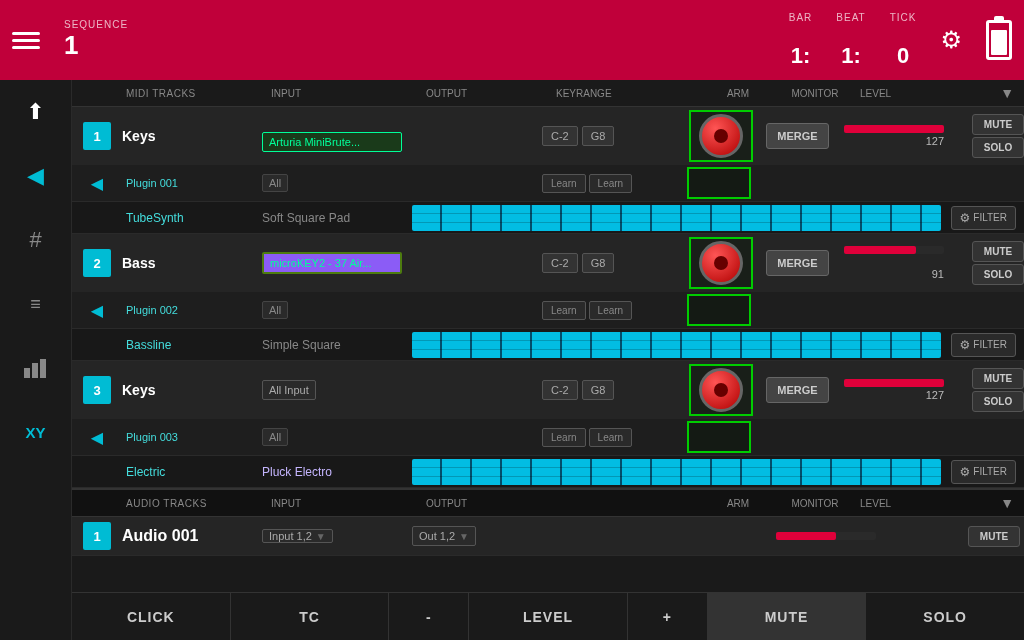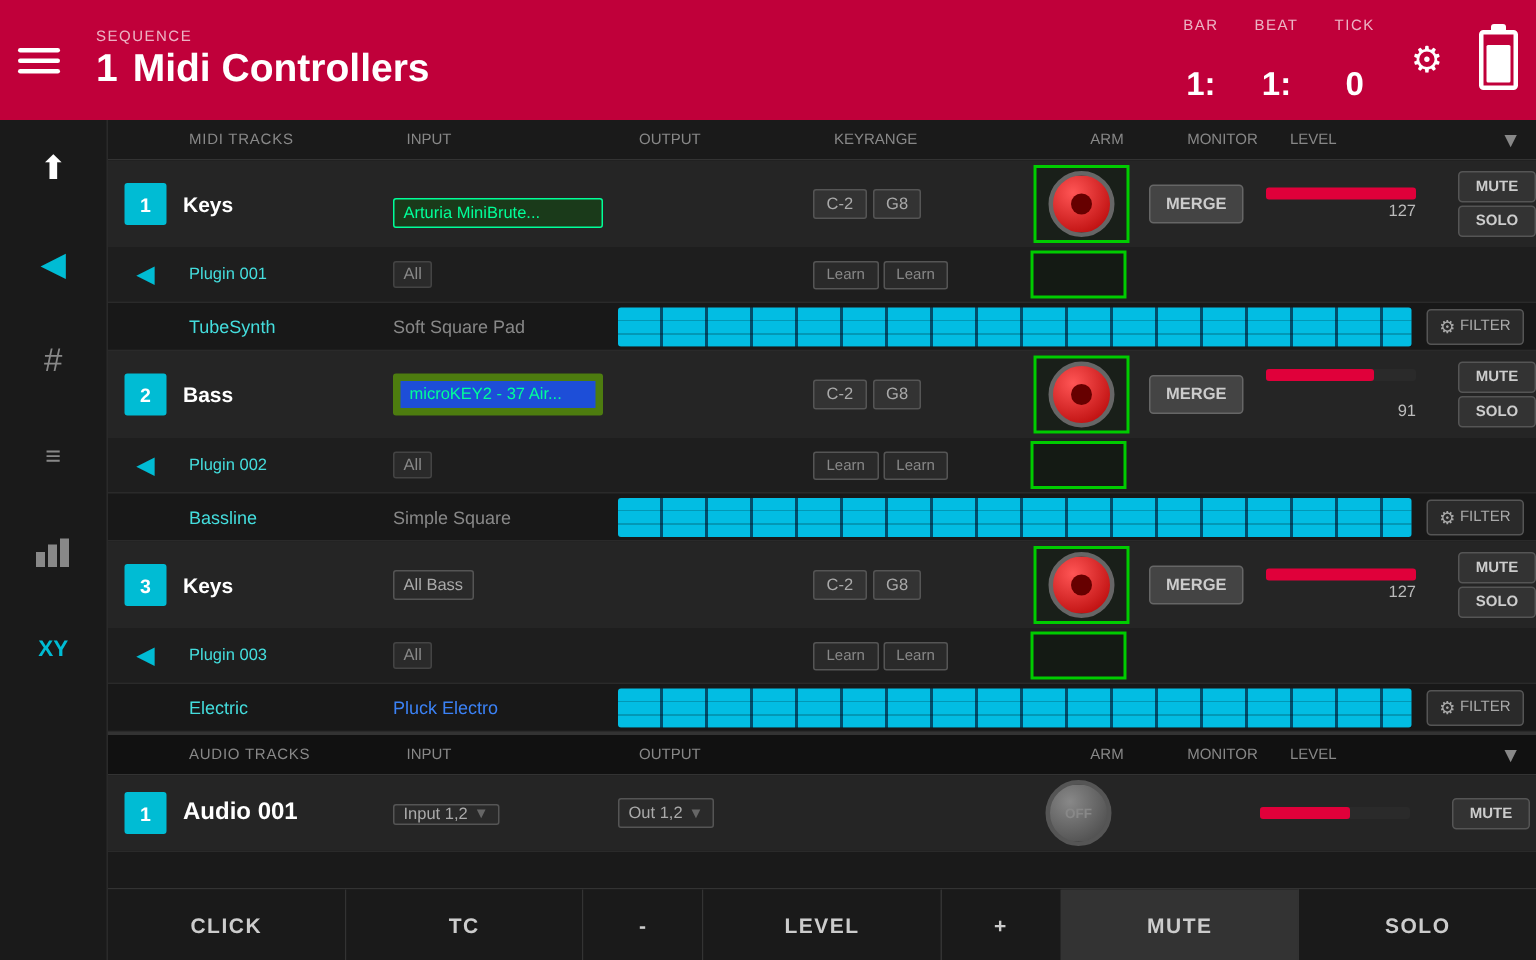--- a/index.html
+++ b/index.html
@@ -136,21 +136,20 @@
 <div class="top-bar">
   <div class="hamburger-icon">
     <span></span>
       <span></span>
       <span></span>
   </div>
   <div class="sequence-info">
     <span class="sequence-label">SEQUENCE</span>
     <div class="sequence-title">
       <span class="sequence-number">1</span>
-      <span>Midi Controllers</span>
     </div>
   </div>
   <div class="transport-right">
     <div class="transport-group">
       <div class="transport-item">
         <span class="transport-item-label">BAR</span>
         <span class="transport-item-value">1:</span>
       </div>
       <div class="transport-item">
         <span class="transport-item-label">BEAT</span>
@@ -290,21 +289,21 @@
       </div>
 
       <div style="border-bottom:1px solid #2a2a2a;">
 
         <div style="display:flex; align-items:center; background:#252525; min-height:38px; padding:3px 0;">
           <div style="width:50px; display:flex; align-items:center; justify-content:center;">
             <div style="background:#00bcd4; color:#fff; width:28px; height:28px; display:flex; align-items:center; justify-content:center; font-size:13px; font-weight:bold; border-radius:2px;">2</div>
           </div>
           <div style="width:140px; font-size:14px; font-weight:bold; color:#fff;">Bass</div>
           <div style="width:150px;">
-            <div style="background:#1d4ed8; border:5px solid #4d7c0f; color:#0f9; padding:3px 6px; border-radius:2px; font-size:11px; white-space:nowrap; overflow:hidden; text-overflow:ellipsis; max-width:140px;">microKEY2 - 37 Air...</div>
+            <div style="background:#8b5cf6; border:2px solid #4d7c0f; color:#0f9; padding:3px 6px; border-radius:2px; font-size:11px; white-space:nowrap; overflow:hidden; text-overflow:ellipsis; max-width:140px;">microKEY2 - 37 Air...</div>
           </div>
           <div style="width:130px;"></div>
           <div style="width:145px; display:flex; gap:4px; align-items:center;">
             <div style="background:#333; border:1px solid #555; color:#aaa; padding:3px 8px; border-radius:2px; font-size:11px; cursor:pointer;">C-2</div>
             <div style="background:#333; border:1px solid #555; color:#aaa; padding:3px 8px; border-radius:2px; font-size:11px; cursor:pointer;">G8</div>
           </div>
           <div style="width:64px; display:flex; align-items:center; justify-content:center; border:2px solid #00cc00; margin:0 2px; background:rgba(0,20,0,0.3); height:52px;">
             <div style="width:44px; height:44px; border-radius:50%; background:radial-gradient(circle at 35% 30%, #ff5555, #b00000); border:3px solid #666; cursor:pointer; display:flex; align-items:center; justify-content:center;">
               <div style="width:14px; height:14px; background:#600; border-radius:50%;"></div>
             </div>
@@ -361,21 +360,21 @@
       </div>
 
       <div style="border-bottom:1px solid #2a2a2a;">
 
         <div style="display:flex; align-items:center; background:#252525; min-height:38px; padding:3px 0;">
           <div style="width:50px; display:flex; align-items:center; justify-content:center;">
             <div style="background:#00bcd4; color:#fff; width:28px; height:28px; display:flex; align-items:center; justify-content:center; font-size:13px; font-weight:bold; border-radius:2px;">3</div>
           </div>
           <div style="width:140px; font-size:14px; font-weight:bold; color:#fff;">Keys</div>
           <div style="width:150px;">
-            <div style="background:#2a2a2a; border:1px solid #555; color:#aaa; padding:3px 6px; border-radius:2px; font-size:11px; display:inline-block;">All Bass</div>
+            <div style="background:#2a2a2a; border:1px solid #555; color:#aaa; padding:3px 6px; border-radius:2px; font-size:11px; display:inline-block;">All Input</div>
           </div>
           <div style="width:130px;"></div>
           <div style="width:145px; display:flex; gap:4px; align-items:center;">
             <div style="background:#333; border:1px solid #555; color:#aaa; padding:3px 8px; border-radius:2px; font-size:11px; cursor:pointer;">C-2</div>
             <div style="background:#333; border:1px solid #555; color:#aaa; padding:3px 8px; border-radius:2px; font-size:11px; cursor:pointer;">G8</div>
           </div>
           <div style="width:64px; display:flex; align-items:center; justify-content:center; border:2px solid #00cc00; margin:0 2px; background:rgba(0,20,0,0.3); height:52px;">
             <div style="width:44px; height:44px; border-radius:50%; background:radial-gradient(circle at 35% 30%, #ff5555, #b00000); border:3px solid #666; cursor:pointer; display:flex; align-items:center; justify-content:center;">
               <div style="width:14px; height:14px; background:#600; border-radius:50%;"></div>
             </div>
@@ -409,21 +408,21 @@
             <button style="background:#2a2a2a; border:1px solid #555; color:#888; padding:3px 8px; border-radius:2px; font-size:10px; cursor:pointer;">Learn</button>
           </div>
           <div style="width:64px; border:2px solid #00cc00; height:32px; background:rgba(0,20,0,0.3);"></div>
           <div style="width:85px;"></div>
           <div style="flex:1;"></div>
         </div>
 
         <div style="display:flex; align-items:center; background:#181818; min-height:32px; padding:2px 0; border-top:1px solid #2a2a2a;">
           <div style="width:50px;"></div>
           <div style="width:140px; font-size:12px; color:#4dd; padding-left:4px;">Electric</div>
-          <div style="width:150px; font-size:12px; color:#3b82f6;">Pluck Electro</div>
+          <div style="width:150px; font-size:12px; color:#c4b5fd;">Pluck Electro</div>
           <div style="flex:1; margin-right:10px;">
             <div style="height:26px; background:repeating-linear-gradient(90deg, #00d4ff 0px, #00d4ff 28px, #005577 28px, #005577 30px); border-radius:2px; opacity:0.88; position:relative;">
               <div style="position:absolute; top:0; left:0; right:0; bottom:0; background:repeating-linear-gradient(0deg, transparent 0, transparent 8px, rgba(0,0,0,0.2) 8px, rgba(0,0,0,0.2) 9px);"></div>
             </div>
           </div>
           <div style="margin-right:8px;">
             <button style="background:#2a2a2a; border:1px solid #555; color:#aaa; padding:4px 8px; border-radius:3px; font-size:10px; cursor:pointer; display:flex; align-items:center; gap:3px;">
               <span style="font-size:12px;">⚙</span>
               <span>FILTER</span>
             </button>
@@ -456,25 +455,20 @@
             </div>
           </div>
           <div style="width:130px;">
             <div style="background:#2a2a2a; border:1px solid #555; color:#aaa; padding:3px 6px; border-radius:2px; font-size:11px; display:inline-flex; align-items:center; gap:4px;">
               <span>Out 1,2</span>
               <span style="font-size:10px; color:#666;">▼</span>
             </div>
           </div>
           <div style="width:145px;"></div>
 
-          <div style="width:64px; display:flex; align-items:center; justify-content:center;">
-            <div style="width:44px; height:44px; border-radius:50%; background:radial-gradient(circle at 35% 30%, #888, #444); border:3px solid #555; cursor:pointer; display:flex; align-items:center; justify-content:center;">
-              <div style="font-size:9px; color:#888; text-align:center; font-weight:bold;">OFF</div>
-            </div>
-          </div>
           <div style="width:85px;"></div>
           <div style="flex:1; display:flex; flex-direction:column; gap:2px; padding:2px 4px;">
             <div style="width:100px; height:8px; background:#2a2a2a; border-radius:2px; position:relative;">
               <div style="position:absolute; left:0; top:0; height:100%; width:60%; background:#e0003a; border-radius:2px;"></div>
             </div>
           </div>
           <div style="display:flex; flex-direction:column; gap:2px; margin-right:4px;">
             <button style="background:#333; border:1px solid #555; color:#ccc; padding:4px 8px; border-radius:3px; font-size:10px; cursor:pointer; font-weight:bold; width:52px;">MUTE</button>
           </div>
         </div>

